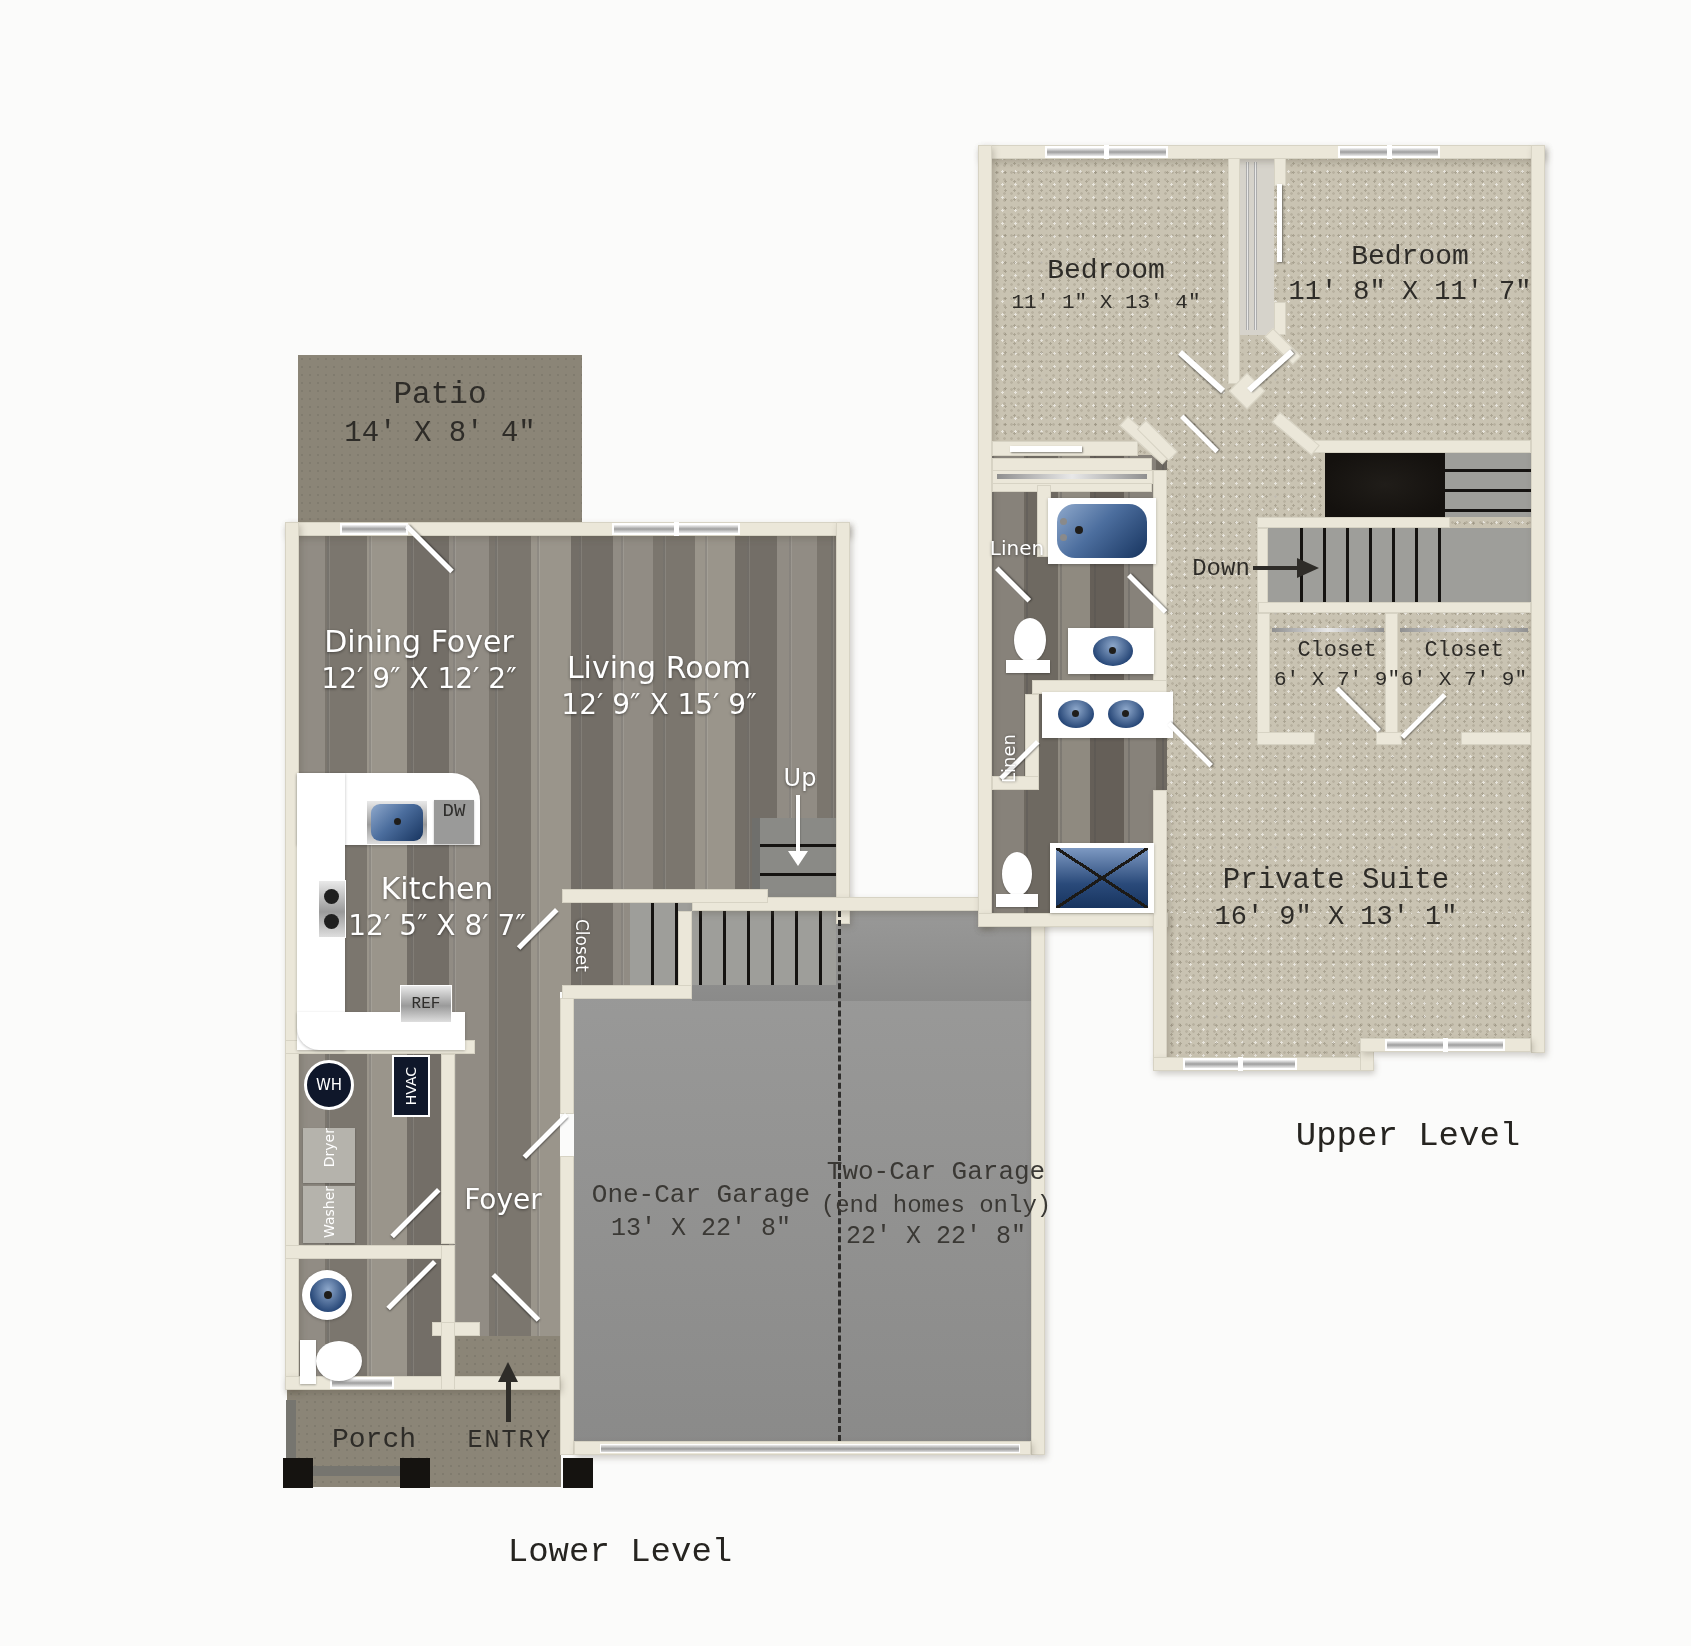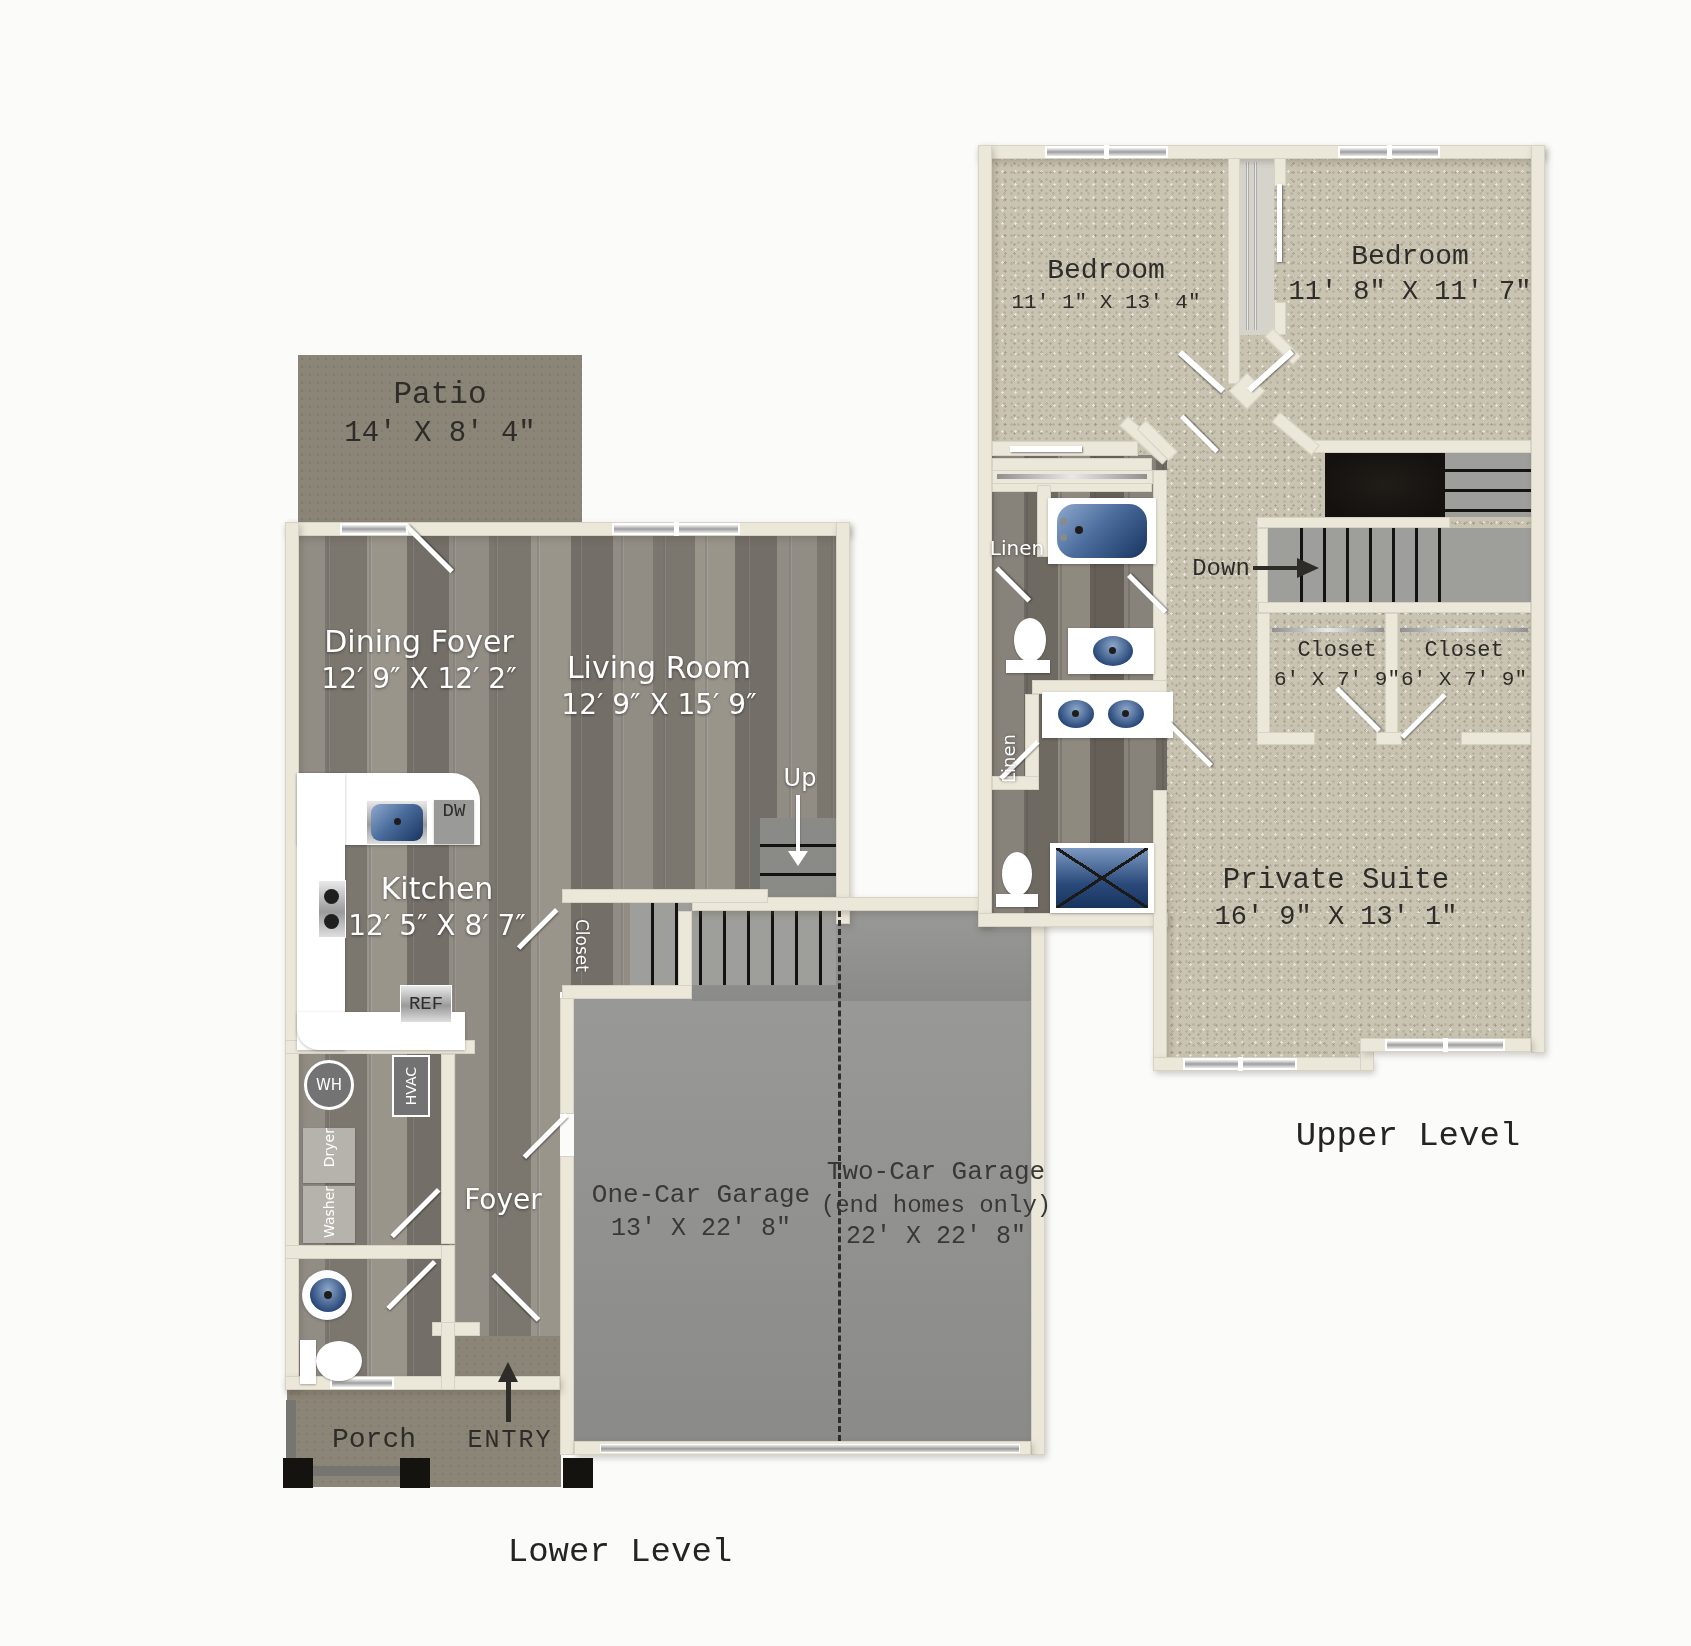--- a/index.html
+++ b/index.html
@@ -41,21 +41,21 @@
   .stairs-plain{position:absolute;background:#9e9e9a;}
   .landing{position:absolute;background:radial-gradient(ellipse at center,#201d19 0%,#14110e 80%);}
   
   .tub{position:absolute;background:linear-gradient(135deg,#8fa9cc,#4c6e9e 45%,#17345f);border-radius:18px;}
   .sinkoval{position:absolute;background:radial-gradient(ellipse at 50% 35%,#8fa9cc,#2a4a7a 70%,#17345f);border-radius:50%;}
   .toilet-bowl{position:absolute;background:#fff;border-radius:50%;box-shadow:0 1px 2px rgba(0,0,0,.3);}
   .toilet-base{position:absolute;background:#fff;box-shadow:0 1px 2px rgba(0,0,0,.3);}
   .dot{position:absolute;border-radius:50%;background:#8a8a8a;}
   .dot.dark{background:#1f1d1a;}
   .burner{position:absolute;border-radius:50%;background:#1f1f1f;}
-  .appl-dark{position:absolute;background:#737373;color:#fff;display:flex;align-items:center;justify-content:center;}
+  .appl-dark{position:absolute;background:#0f172a;color:#fff;display:flex;align-items:center;justify-content:center;}
   .appl-gray{position:absolute;background:#b5b3ac;color:#fff;display:flex;align-items:flex-start;justify-content:center;box-shadow:0 1px 2px rgba(0,0,0,.25);}
   .shower-x{position:absolute;background:
     linear-gradient(to top right,transparent calc(50% - 1.5px),#1c1a17 calc(50% - 1.5px) calc(50% + 1.5px),transparent calc(50% + 1.5px)),
     linear-gradient(to bottom right,transparent calc(50% - 1.5px),#1c1a17 calc(50% - 1.5px) calc(50% + 1.5px),transparent calc(50% + 1.5px)),
     linear-gradient(180deg,#7d99c2,#2a4a7a 60%,#17345f);}
   .post{position:absolute;background:#151310;}
   .dash-v{position:absolute;border-left:3px dashed #2e2d2b;}
   
   .lbl{position:absolute;transform:translate(-50%,-50%);text-align:center;white-space:nowrap;line-height:1.3;}
   .lw{color:#ffffff;text-shadow:0 1px 3px rgba(0,0,0,.45);}
@@ -121,21 +121,21 @@
     <div class="silver" style="left:366px;top:800px;width:62px;height:45px;"></div>
     <div class="tub" style="left:371px;top:804px;width:52px;height:37px;border-radius:9px;"></div>
     <div class="dot dark" style="left:394px;top:818px;width:7px;height:7px;"></div>
     <div class="appl-gray" style="left:434px;top:800px;width:40px;height:44px;background:#9a9a99;">
       <span class="ld" style="font-size:19px;color:#2f2e2c;">DW</span>
     </div>
     <div class="silver" style="left:318px;top:880px;width:28px;height:58px;"></div>
     <div class="burner" style="left:324px;top:889px;width:15px;height:15px;"></div>
     <div class="burner" style="left:324px;top:914px;width:15px;height:15px;"></div>
     <div class="silver" style="left:400px;top:985px;width:52px;height:38px;display:flex;align-items:center;justify-content:center;">
-      <span class="ld" style="font-size:19px;color:#2f2e2c;">REF</span>
+      <span class="ld" style="font-size:16px;color:#2f2e2c;">REF</span>
     </div>
 
     <div class="appl-dark" style="left:304px;top:1060px;width:44px;height:44px;border-radius:50%;border:3px solid #fff;">
       <span style="font-size:15px;">WH</span>
     </div>
     <div class="appl-dark" style="left:392px;top:1055px;width:34px;height:58px;border:2px solid #fff;">
       <span class="vtext180" style="font-size:14px;">HVAC</span>
     </div>
     <div class="appl-gray" style="left:303px;top:1128px;width:52px;height:55px;">
       <span class="vtext180" style="font-size:14px;">Dryer</span>

